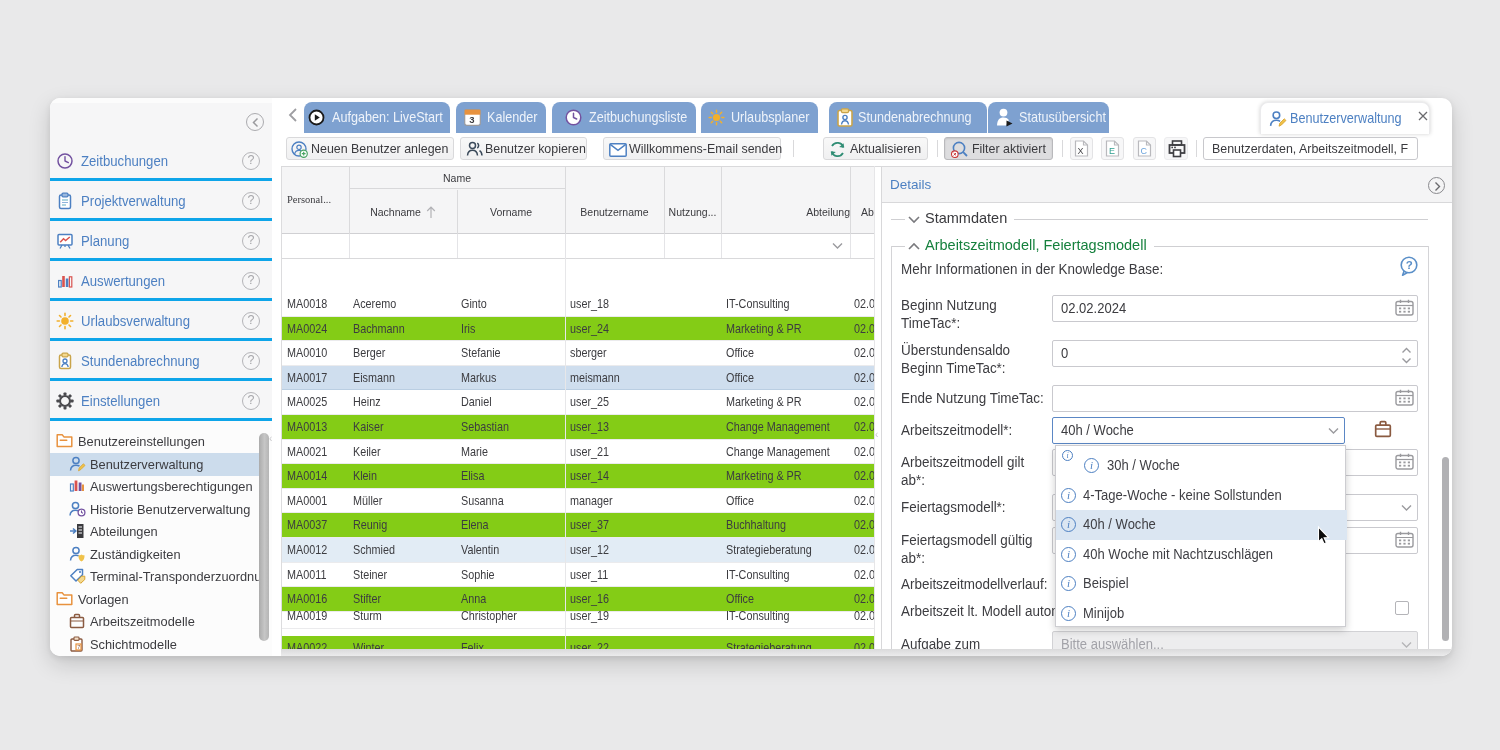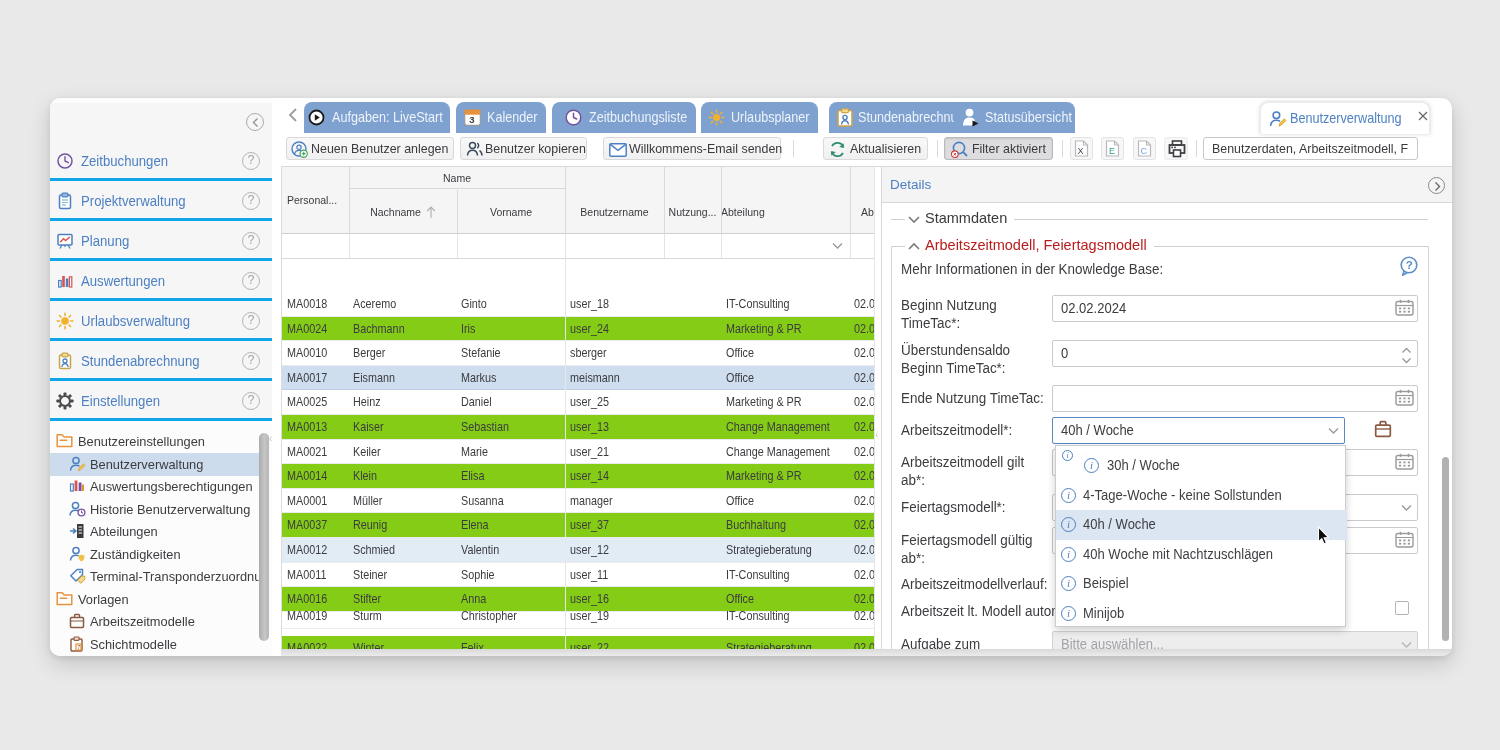--- a/index.html
+++ b/index.html
@@ -269,21 +269,21 @@
         </div>
     <div class="tab" style="left:779px;width:158px;">
       <svg style="position:absolute;left:8px;top:6px;" width="16" height="19" viewBox="0 0 16 19">
             <rect x="1" y="2.5" width="14" height="15.5" rx="1.5" fill="#fff" stroke="#c9a44a" stroke-width="1.6"></rect>
             <rect x="4.5" y="0.8" width="7" height="3.8" rx="1" fill="#f5d98f" stroke="#c9a44a" stroke-width="1.2"></rect>
             <circle cx="8" cy="9.5" r="2.1" fill="none" stroke="#4d80c2" stroke-width="1.4"></circle>
             <path d="M4.5 16.5 c0.4-2.6 1.7-3.7 3.5-3.7 s3.1 1.1 3.5 3.7" fill="none" stroke="#4d80c2" stroke-width="1.4"></path>
           </svg>
       <div class="tlabel" style="left:29px;">Stundenabrechnung</div>
         </div>
-    <div class="tab" style="left:904px;width:121px;">
+    <div class="tab" style="left:938px;width:121px;">
       <svg style="position:absolute;left:8px;top:6px;" width="18" height="19" viewBox="0 0 18 19">
             <circle cx="7.5" cy="4.6" r="3.9" fill="#fff"></circle>
             <path d="M1 17.5 C1.2 11.8 3.6 9.6 7.5 9.6 c2.4 0 4.2 0.8 5.4 2.5 L10 17.5 Z" fill="#fff"></path>
             <path d="M10.5 12.5 L16.5 15.5 L10.5 18.5 Z" fill="#1a1a1a"></path>
           </svg>
       <div class="tlabel" style="left:31px;">Statusübersicht</div>
         </div>
     <div id="tabx" style="left:1210px;width:170px;">
       <svg style="position:absolute;left:8px;top:7px;" width="18" height="18" viewBox="0 0 17 16">
             <circle cx="7" cy="4.5" r="3.1" fill="none" stroke="#4d80c2" stroke-width="1.5"></circle>
@@ -375,29 +375,29 @@
     <div class="tsep" style="left:1146px;"></div>
     <div class="tbtn" style="left:1153px;width:215px;background:#fff;border-color:#c8c8cc;overflow:hidden;">
       <div class="blabel" style="left:8px;">Benutzerdaten, Arbeitszeitmodell, F</div>
       <svg class="abs" style="left:222px;top:8px;" width="13" height="8" viewBox="0 0 13 8">
             <path d="M2 1.5 L6.5 6 L11 1.5" fill="none" stroke="#8a8a8e" stroke-width="1.4"></path>
           </svg>
         </div>
   </div>
   <div id="grid">
     <div class="gh" style="left:0;top:0;width:593px;height:68px;border-bottom:1px solid #d0d0d3;"></div>
-    <div class="ghtxt" style="left:0;top:0;width:68px;text-align:left;padding-left:6px;line-height:68px;">Personal...</div>
+    <div class="ghtxt" style="left:0;top:0;width:68px;text-align:left;padding-left:6px;line-height:68px;font-family:Liberation Serif, serif;">Personal...</div>
     <div class="ghtxt" style="left:68px;top:0;width:216px;text-align:center;line-height:24px;border-bottom:1px solid #d8d8da;height:23px;">Name</div>
     <div class="ghtxt" style="left:176px;top:24px;width:108px;text-align:center;line-height:44px;">Vorname</div>
     <div class="ghtxt" style="left:68px;top:24px;width:108px;text-align:center;line-height:44px;">Nachname <svg style="vertical-align:-2.5px;margin-left:2px;" width="10" height="14" viewBox="0 0 10 14">
             <path d="M5 13 V2.5 M1.2 6 L5 2 L8.8 6" fill="none" stroke="#b2b2b6" stroke-width="1.2"></path>
           </svg></div>
     <div class="ghtxt" style="left:284px;top:24px;width:99px;text-align:center;line-height:44px;">Benutzername</div>
     <div class="ghtxt" style="left:383px;top:24px;width:57px;text-align:center;line-height:44px;">Nutzung...</div>
-    <div class="ghtxt" style="left:440px;top:24px;width:129px;text-align:left;line-height:44px;">Abteilung</div>
+    <div class="ghtxt" style="left:440px;top:24px;width:129px;text-align:right;line-height:44px;">Abteilung</div>
     <div class="ghtxt" style="left:569px;top:24px;width:24px;text-align:left;padding-left:11px;line-height:44px;">Abt...</div>
     <div class="vline" style="left:68px;top:0;height:68px;"></div>
     <div class="vline" style="left:176px;top:24px;height:44px;"></div>
     <div class="vline" style="left:284px;top:0;height:68px;"></div>
     <div class="vline" style="left:383px;top:0;height:68px;"></div>
     <div class="vline" style="left:440px;top:0;height:68px;"></div>
     <div class="vline" style="left:569px;top:0;height:68px;"></div>
 
     <div class="vline" style="left:68px;top:68px;height:24px;background:#e4e4e7;"></div>
     <div class="vline" style="left:176px;top:68px;height:24px;background:#e4e4e7;"></div>
@@ -546,21 +546,21 @@
     <svg class="abs" style="left:26px;top:49px;" width="14" height="9" viewBox="0 0 14 9">
           <path d="M2 2 L7 7 L12 2" fill="none" stroke="#7a7a7e" stroke-width="1.6"></path>
         </svg>
     <div class="abs" style="left:44px;top:44px;font-size:14.5px;color:#3a3a3e;">Stammdaten</div>
     <div class="abs" style="left:133px;top:53px;width:414px;height:1px;background:#cfcfd2;"></div>
 
     <div class="abs" style="left:10px;top:80px;width:14px;height:1px;background:#cfcfd2;"></div>
     <svg class="abs" style="left:26px;top:76px;" width="14" height="9" viewBox="0 0 14 9">
           <path d="M2 7 L7 2 L12 7" fill="none" stroke="#7a7a7e" stroke-width="1.6"></path>
         </svg>
-    <div class="abs" style="left:44px;top:71px;font-size:14.5px;color:#b91c1c;">Arbeitszeitmodell, Feiertagsmodell</div>
+    <div class="abs" style="left:44px;top:71px;font-size:14.5px;color:#15803d;">Arbeitszeitmodell, Feiertagsmodell</div>
     <div class="abs" style="left:273px;top:80px;width:274px;height:1px;background:#cfcfd2;"></div>
     <div class="abs" style="left:10px;top:80px;width:1px;height:406px;background:#d4d4d7;"></div>
     <div class="abs" style="left:547px;top:80px;width:1px;height:406px;background:#d4d4d7;"></div>
     <div class="dlabel" style="left:20px;top:90px;line-height:27px;">Mehr Informationen in der Knowledge Base:</div>
     <svg class="abs" style="left:517px;top:89px;" width="22" height="22" viewBox="0 0 22 22">
           <path d="M6.2 15.8 L4.6 20.2 L9.4 17.6" fill="#fff" stroke="#5a8fc8" stroke-width="1.6" stroke-linejoin="round"></path>
           <circle cx="11" cy="10" r="7.8" fill="#fff" stroke="#5a8fc8" stroke-width="1.6"></circle>
           <text x="7.8" y="14" font-size="11.5" font-weight="bold" fill="#5a8fc8" font-family="Liberation Sans">?</text>
         </svg>
 

